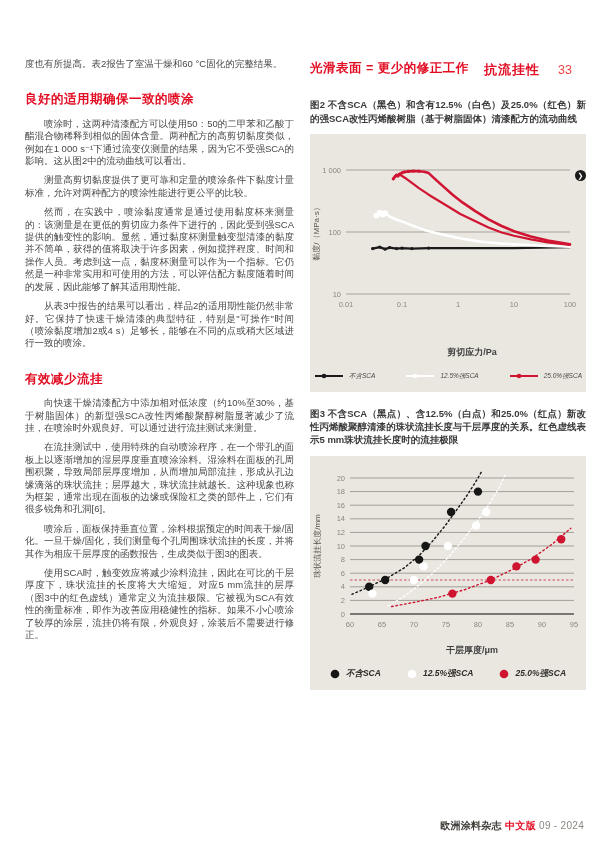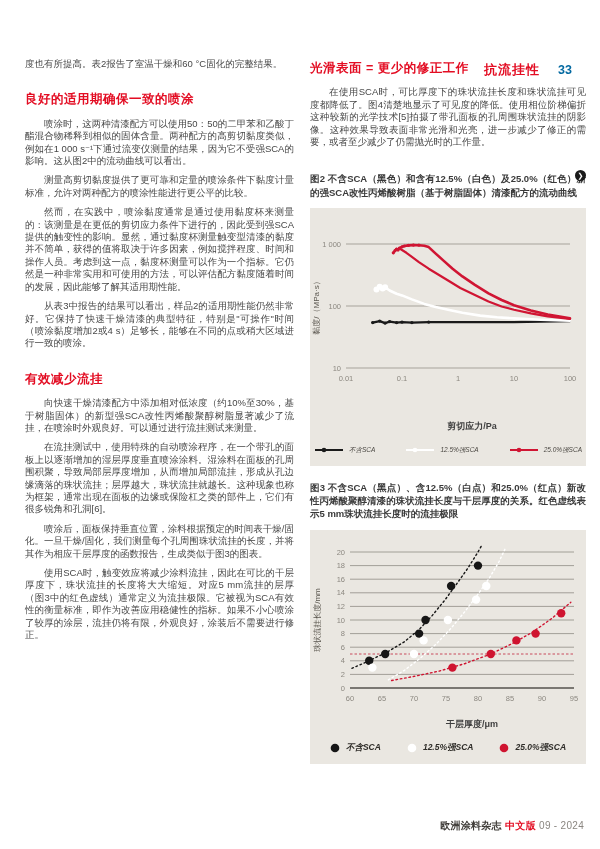--- a/index.html
+++ b/index.html
@@ -4,21 +4,21 @@
 <style>
   :root{ --accent:#e30d23; }
   *{margin:0;padding:0;box-sizing:border-box;}
   html,body{background:#ffffff;}
   .page{
     position:relative;width:600px;height:849px;margin:0 auto;background:#ffffff;
     font-family:"Liberation Sans","DejaVu Sans",sans-serif;color:#474747;overflow:hidden;
   }
   .page-header{position:absolute;top:24px;right:28px;display:flex;gap:18px;align-items:baseline;}
   .page-header .sec{color:var(--accent);font-weight:bold;font-size:13px;letter-spacing:1px;}
-  .page-header .pn{color:#0369a1;font-weight:bold;font-size:12.5px;margin-top:39px;}
+  .page-header .pn{color:#ef4444;font-weight:normal;font-size:12.5px;margin-top:39px;}
 
   .col{position:absolute;top:58px;font-size:9.5px;line-height:12.4px;text-align:justify;}
   .col-left{left:25px;width:269px;}
   .col-right{left:310px;width:276px;}
 
   h2{font-size:12.5px;color:var(--accent);font-weight:bold;margin:23px 0 12px;letter-spacing:.5px;}
   .col-right h2{margin-top:4px;}
   p.body{text-indent:2em;margin-bottom:7px;color:#474747;}
   p.intro{margin-bottom:2px;}
 
@@ -65,21 +65,20 @@
     <p class="body">从表3中报告的结果可以看出，样品2的适用期性能仍然非常好。它保持了快速干燥清漆的典型特征，特别是"可操作"时间（喷涂黏度增加2或4 s）足够长，能够在不同的点或稍大区域进行一致的喷涂。</p>
     <h2>有效减少流挂</h2>
     <p class="body">向快速干燥清漆配方中添加相对低浓度（约10%至30%，基于树脂固体）的新型强SCA改性丙烯酸聚醇树脂显著减少了流挂，在喷涂时外观良好。可以通过进行流挂测试来测量。</p>
     <p class="body">在流挂测试中，使用特殊的自动喷涂程序，在一个带孔的面板上以逐渐增加的湿层厚度垂直喷涂涂料。湿涂料在面板的孔周围积聚，导致局部层厚度增加，从而增加局部流挂，形成从孔边缘滴落的珠状流挂；层厚越大，珠状流挂就越长。这种现象也称为框架，通常出现在面板的边缘或保险杠之类的部件上，它们有很多锐角和孔洞[6]。</p>
     <p class="body">喷涂后，面板保持垂直位置，涂料根据预定的时间表干燥/固化。一旦干燥/固化，我们测量每个孔周围珠状流挂的长度，并将其作为相应干层厚度的函数报告，生成类似于图3的图表。</p>
     <p class="body">使用SCA时，触变效应将减少涂料流挂，因此在可比的干层厚度下，珠状流挂的长度将大大缩短。对应5 mm流挂的层厚（图3中的红色虚线）通常定义为流挂极限。它被视为SCA有效性的衡量标准，即作为改善应用稳健性的指标。如果不小心喷涂了较厚的涂层，流挂仍将有限，外观良好，涂装后不需要进行修正。</p>
   </div>
 
   <div class="col col-right">
     <h2>光滑表面 = 更少的修正工作</h2>
-    <p class="body">在使用SCA时，可比厚度下的珠状流挂长度和珠状流挂可见度都降低了。图4清楚地显示了可见度的降低。使用相位阶梯偏折这种较新的光学技术[5]拍摄了带孔面板的孔周围珠状流挂的阴影像。这种效果导致表面非常光滑和光亮，进一步减少了修正的需要，或者至少减少了仍需抛光时的工作量。</p>
     <span class="next-btn">❯</span>
 
     <div class="figcap cap2">图2 不含SCA（黑色）和含有12.5%（白色）及25.0%（红色）新的强SCA改性丙烯酸树脂（基于树脂固体）清漆配方的流动曲线</div>
     <div class="chartbox">
       <svg id="svg-fig2" width="276" height="196">
           <line x1="36" x2="260" y1="148" y2="148" stroke="#a7a39b" stroke-width="1"></line>
           <text x="31" y="150.5" text-anchor="end" class="tick">10</text>
           <line x1="36" x2="260" y1="86" y2="86" stroke="#a7a39b" stroke-width="1"></line>
           <text x="31" y="88.5" text-anchor="end" class="tick">100</text>
           <line x1="36" x2="260" y1="24" y2="24" stroke="#a7a39b" stroke-width="1"></line>

